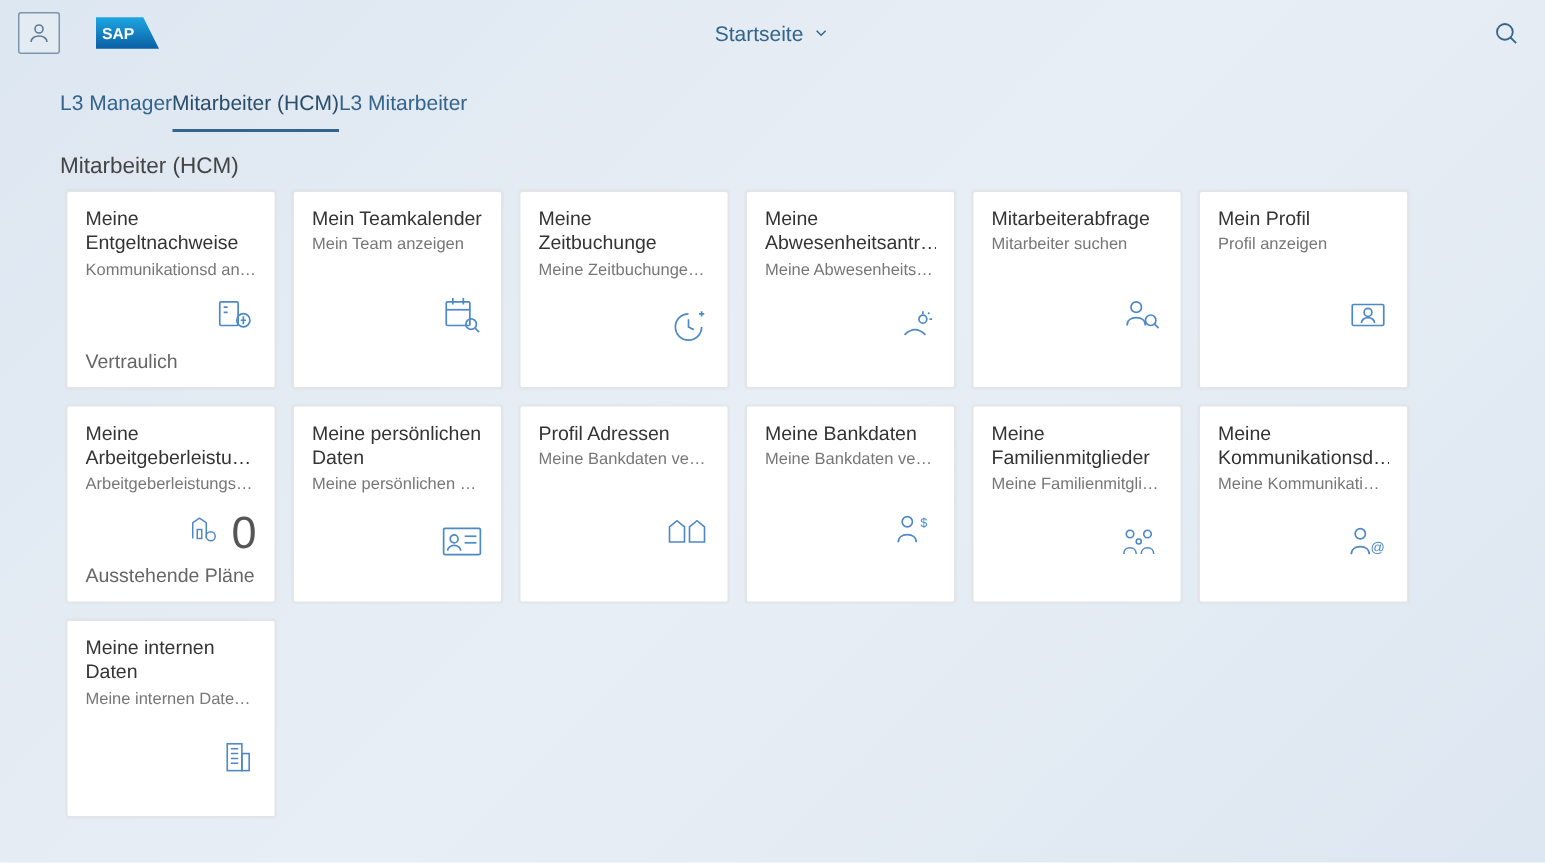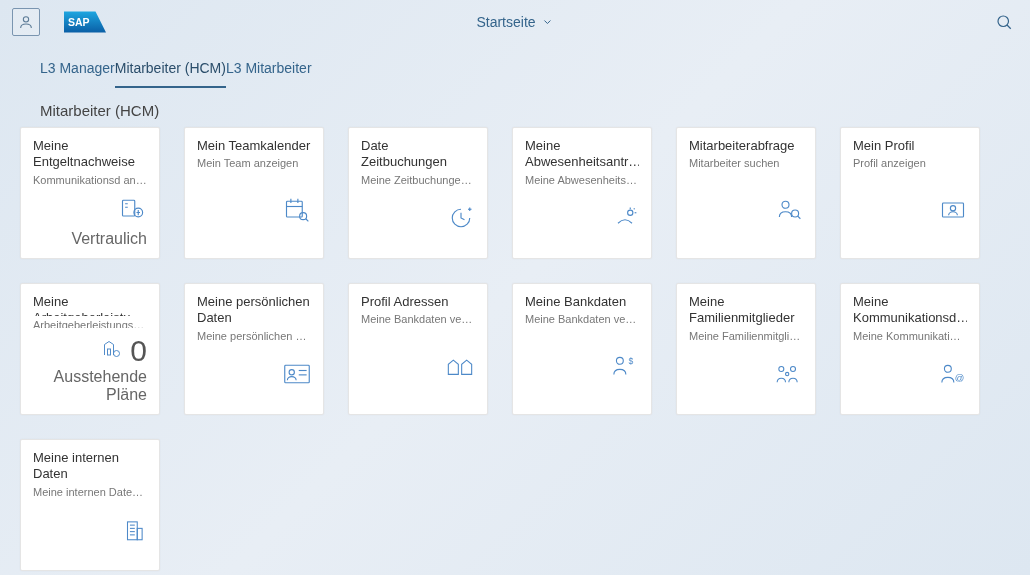--- a/index.html
+++ b/index.html
@@ -60,22 +60,22 @@
     font-weight: 500;
   }
   .section-title {
     padding: 14px 40px 8px 40px;
     font-size: 15px;
     color: #444;
   }
   .tile-grid {
     display: grid;
     grid-template-columns: repeat(6, 140px);
-    gap: 24px;
-    padding: 0 20px;
+    gap: 11px;
+    padding: 0 44px;
   }
   .tile {
     background: #fff;
     border: 1px solid #e5e5e5;
     border-radius: 2px;
     height: 132px;
     padding: 10px 12px;
     display: flex;
     flex-direction: column;
     cursor: pointer;
@@ -111,23 +111,23 @@
     fill: none;
     stroke-width: 1.3;
   }
   .tile-number {
     font-size: 30px;
     color: #555;
     font-weight: 300;
     margin-left: 6px;
   }
   .tile-footer {
-    font-size: 16px;
+    font-size: 13px;
     color: #666;
-    text-align: right;
+    text-align: left;
     margin-top: auto;
   }
 </style>
 </head>
 <body>
 
 <div class="header">
   <div class="user-btn">
     <svg width="16" height="16" viewBox="0 0 24 24" fill="none" stroke="#5b7a96" stroke-width="1.6">
         <circle cx="12" cy="8" r="4"></circle>
@@ -193,21 +193,21 @@
             <line x1="4" y1="12" x2="22" y2="12"></line>
             <line x1="9" y1="3" x2="9" y2="8"></line>
             <line x1="17" y1="3" x2="17" y2="8"></line>
             <circle cx="23" cy="23" r="4"></circle>
             <line x1="26" y1="26" x2="29" y2="29"></line>
           </svg></span>
       </div>
   </div>
 
   <div class="tile">
-    <div class="tile-title">Date Zeitbuchungen</div>
+    <div class="tile-title">Meine Zeitbuchunge</div>
     <div class="tile-subtitle">Meine Zeitbuchunge…</div>
     <div class="tile-body">
         <span class="tile-icon"><svg width="28" height="28" viewBox="0 0 32 32">
             <path d="M16 6 A10 10 0 1 0 26 16"></path>
             <polyline points="16 10 16 16 20 18"></polyline>
             <line x1="24" y1="6" x2="28" y2="6"></line>
             <line x1="26" y1="4" x2="26" y2="8"></line>
           </svg></span>
       </div>
   </div>

